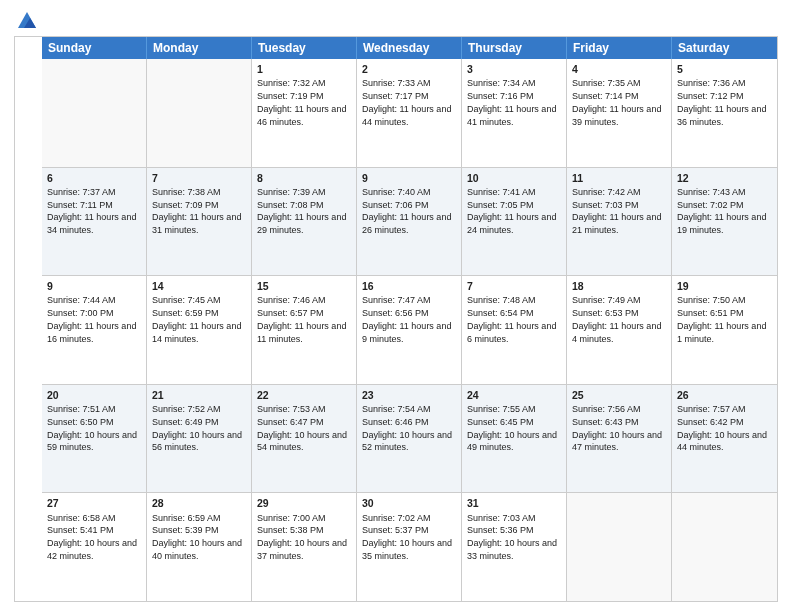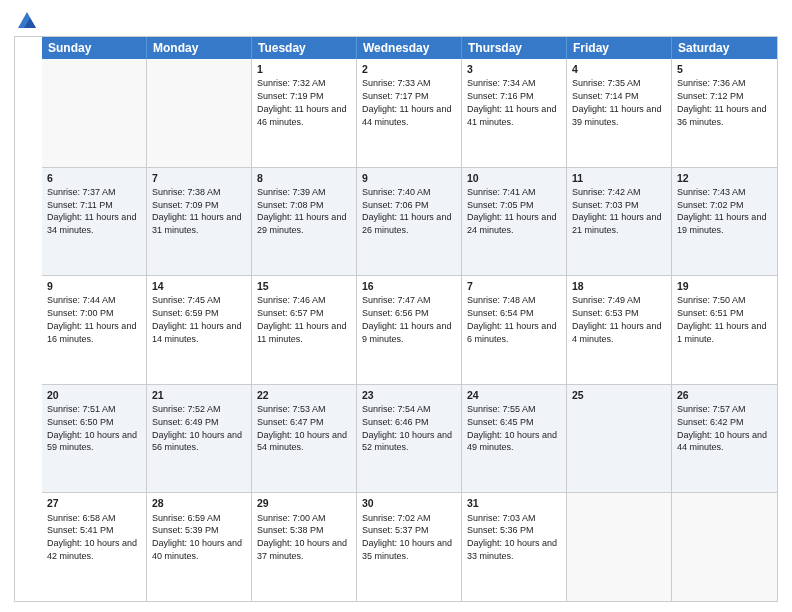--- a/index.html
+++ b/index.html
@@ -207,21 +207,23 @@
 Daylight: 10 hours and 56 minutes.</span></div>
           <div class="cal-cell alt-row"><span class="day-num">22</span><span class="cell-text" style="white-space: pre-line;">Sunrise: 7:53 AM
 Sunset: 6:47 PM
 Daylight: 10 hours and 54 minutes.</span></div>
           <div class="cal-cell alt-row"><span class="day-num">23</span><span class="cell-text" style="white-space: pre-line;">Sunrise: 7:54 AM
 Sunset: 6:46 PM
 Daylight: 10 hours and 52 minutes.</span></div>
           <div class="cal-cell alt-row"><span class="day-num">24</span><span class="cell-text" style="white-space: pre-line;">Sunrise: 7:55 AM
 Sunset: 6:45 PM
 Daylight: 10 hours and 49 minutes.</span></div>
-          <div class="cal-cell alt-row"><span class="day-num">25</span></div>
+          <div class="cal-cell alt-row"><span class="day-num">25</span><span class="cell-text" style="white-space: pre-line;">Sunrise: 7:56 AM
+Sunset: 6:43 PM
+Daylight: 10 hours and 47 minutes.</span></div>
           <div class="cal-cell alt-row"><span class="day-num">26</span><span class="cell-text" style="white-space: pre-line;">Sunrise: 7:57 AM
 Sunset: 6:42 PM
 Daylight: 10 hours and 44 minutes.</span></div>
         </div>
         <div class="cal-row">
           <div class="cal-cell"><span class="day-num">27</span><span class="cell-text" style="white-space: pre-line;">Sunrise: 6:58 AM
 Sunset: 5:41 PM
 Daylight: 10 hours and 42 minutes.</span></div>
           <div class="cal-cell"><span class="day-num">28</span><span class="cell-text" style="white-space: pre-line;">Sunrise: 6:59 AM
 Sunset: 5:39 PM

